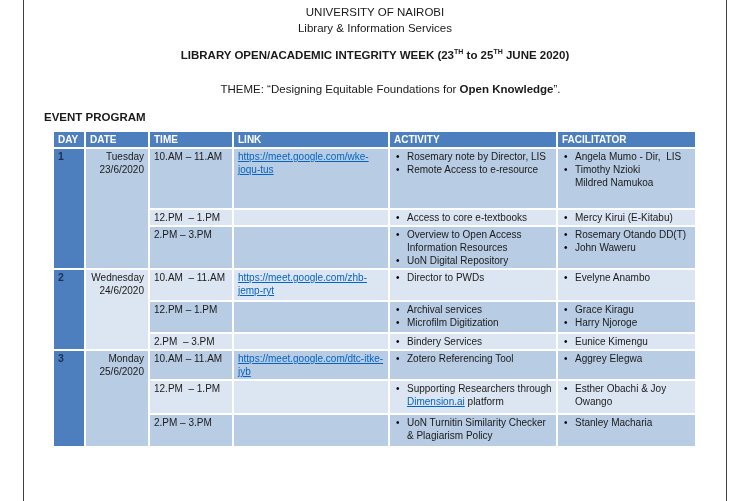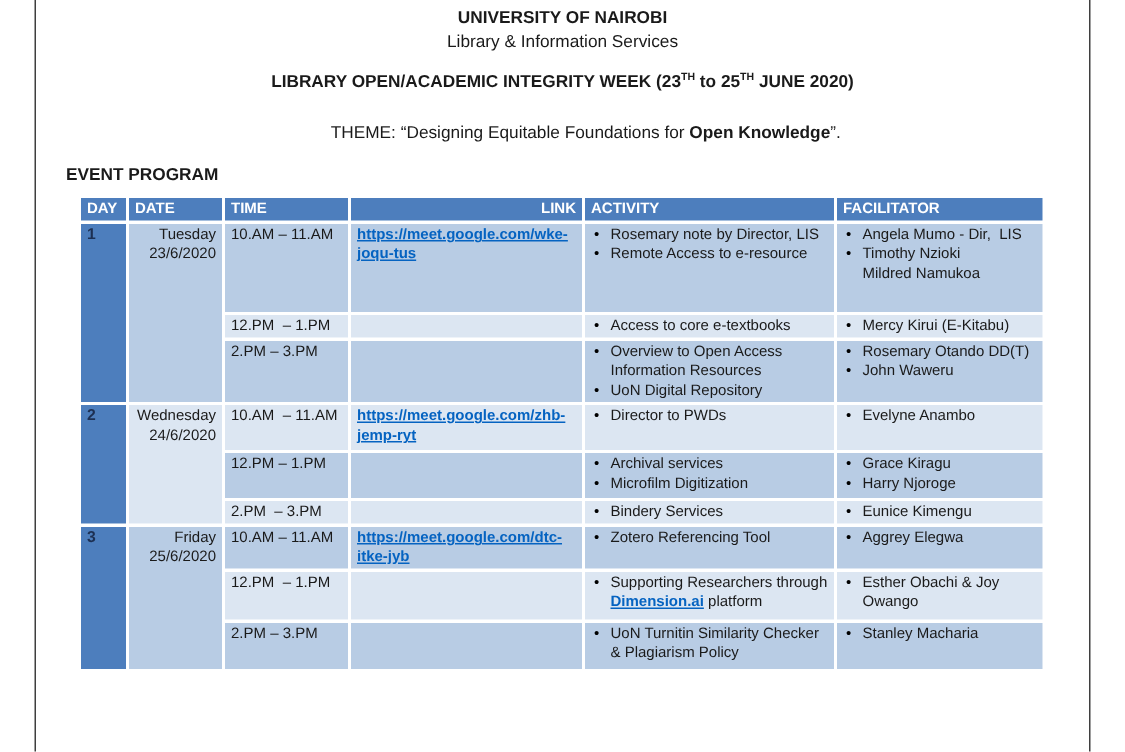--- a/index.html
+++ b/index.html
@@ -14,48 +14,48 @@
   *{box-sizing:border-box;}
   html,body{margin:0;padding:0;}
   body{
     width:750px;height:501px;position:relative;background:#ffffff;
     font-family:"Liberation Sans",sans-serif;color:var(--ink);overflow:hidden;
   }
   .edge{position:absolute;top:0;bottom:0;width:1px;background:#3f3f3f;}
   .edge.left{left:23px;}
   .edge.right{left:726px;}
 
-  .org{position:absolute;top:6px;left:0;right:0;text-align:center;font-size:11.5px;font-weight:bold;}
+  .org{position:absolute;top:6px;left:0;right:0;text-align:center;font-size:11.5px;font-weight:normal;}
   .dept{position:absolute;top:22px;left:0;right:0;text-align:center;font-size:11.5px;font-weight:normal;}
   .title{position:absolute;top:48px;left:0;right:0;text-align:center;font-size:11.5px;font-weight:bold;}
   .title sup{font-size:7px;}
   .theme{position:absolute;top:83px;left:0;right:0;text-align:center;font-size:11.5px;margin-left:31px;}
   .section-label{position:absolute;top:111px;left:44px;font-size:11.5px;font-weight:bold;text-align:right;}
 
   table.program{
     position:absolute;top:130px;left:52px;width:643px;
     border-collapse:collapse;table-layout:fixed;font-size:10px;line-height:13px;
   }
   table.program td, table.program th{
     border:2px solid #ffffff;vertical-align:top;padding:1px 4px;overflow:hidden;
   }
   th{
     background:var(--header-bg);color:#ffffff;font-size:10px;font-weight:bold;
     text-align:left;padding:1px 5px;height:12px;margin-top:11px;
   }
-  th.center{text-align:right;}
+  th.center{text-align:left;}
   td.day-cell{
     background:var(--day-col-bg);color:var(--day-num);font-weight:bold;
     font-size:10.5px;padding-left:5px;
   }
   td.band-med{background:var(--band-med);}
   td.band-light{background:var(--band-light);}
   td.time-cell{white-space:pre-wrap;padding-top:2px;}
   td.date-cell{padding-top:2px;text-align:right;}
-  a.glink{color:var(--link-blue);text-decoration:underline;word-break:break-word;font-weight:bold;}
+  a.glink{color:var(--link-blue);text-decoration:underline;word-break:break-word;}
   .bullet-item{display:flex;align-items:flex-start;}
   .bullet{flex:0 0 13px;text-align:left;padding-left:2px;color:#000;}
   .item-text{flex:1 1 auto;white-space:pre-wrap;}
   td.list-cell{padding:2px 5px 2px 4px;}
 </style>
 </head>
 <body>
 
 <div class="edge left"></div>
 <div class="edge right"></div>
@@ -219,21 +219,21 @@
         <td class="band-light list-cell">
           <div class="bullet-item">
             <span class="bullet">•</span>
             <span class="item-text">Eunice Kimengu</span>
           </div>
         </td>
       </tr>
       <tr style="height: 29px;">
         <td rowspan="3" class="day-cell">3</td>
         <td rowspan="3" class="band-med date-cell">
-          <div>Friday</div>
+          <div>Monday</div>
           <div>25/6/2020</div>
         </td>
         <td class="band-med time-cell">10.AM – 11.AM</td>
         <td class="band-med"><a class="glink" href="#">https://meet.google.com/dtc-itke-jyb</a></td>
         <td class="band-med list-cell">
           <div class="bullet-item">
             <span class="bullet">•</span>
             <span class="item-text">Zotero Referencing Tool</span>
           </div>
         </td>

